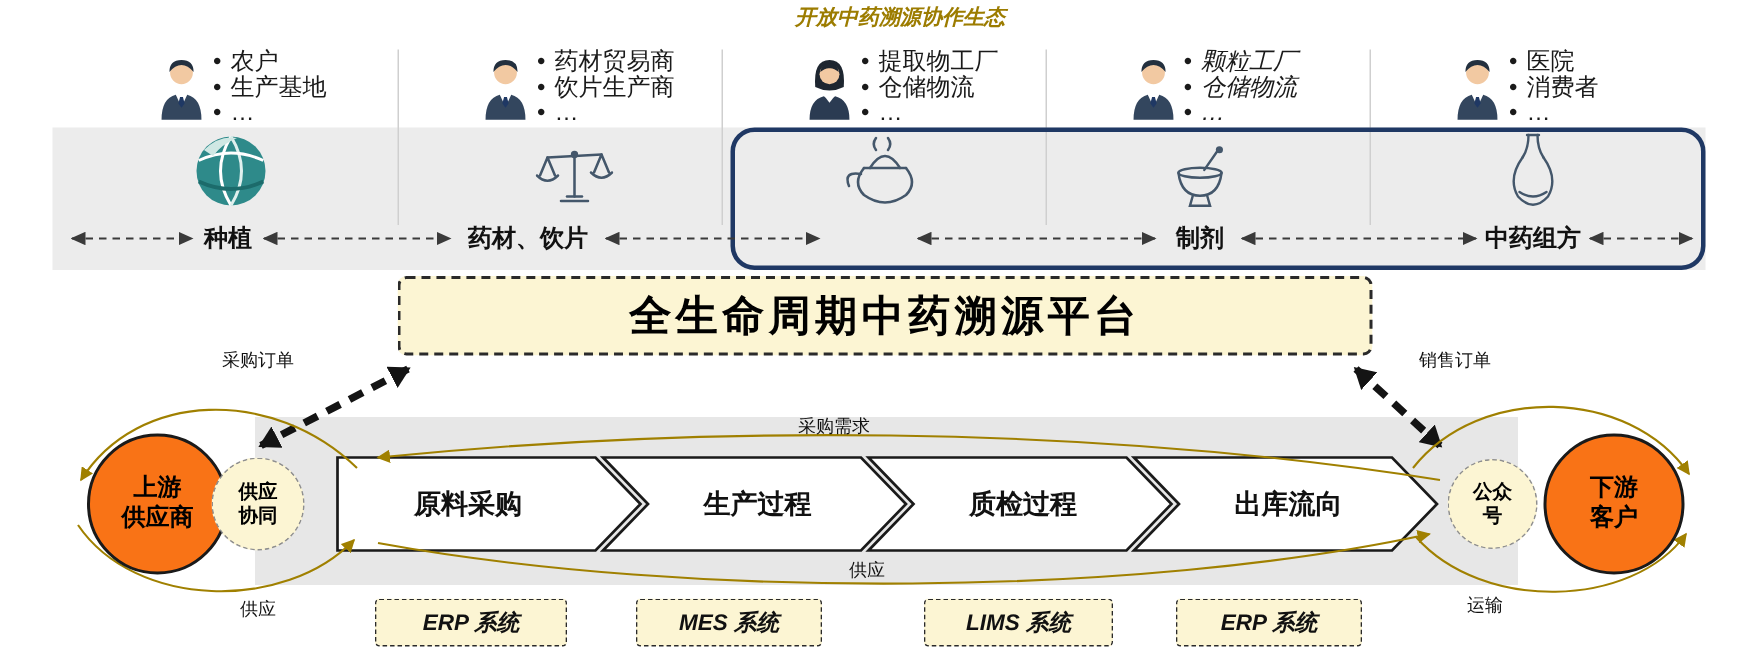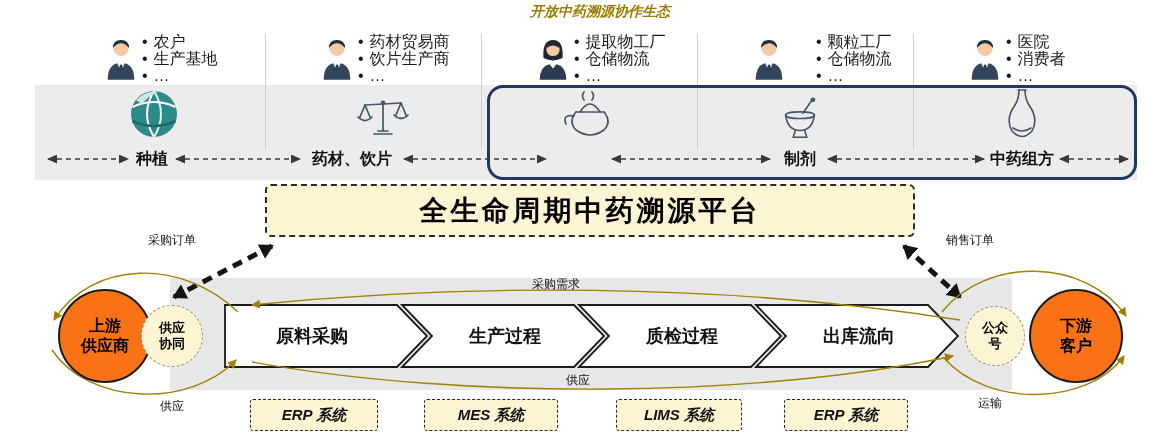--- a/index.html
+++ b/index.html
@@ -205,21 +205,21 @@
       </div>
     <div class="bullet-row">
         <span class="dot"></span>
         <span>…</span>
       </div>
   </div>
 
   <svg class="abs" style="left:750px;top:36px;" width="38" height="44">
       <use href="#sym-man"></use>
     </svg>
-  <div class="abs bullets" style="left:816px;top:33px;">
+  <div class="abs bullets" style="left:789px;top:33px;font-style:italic;">
     <div class="bullet-row">
         <span class="dot"></span>
         <span>颗粒工厂</span>
       </div>
     <div class="bullet-row">
         <span class="dot"></span>
         <span>仓储物流</span>
       </div>
     <div class="bullet-row">
         <span class="dot"></span>
@@ -293,17 +293,17 @@
   <div class="abs step-label" style="left:505px;top:336px;">生产过程</div>
   <div class="abs step-label" style="left:682px;top:336px;">质检过程</div>
   <div class="abs step-label" style="left:859px;top:336px;">出库流向</div>
 
   <div class="abs flow-label" style="left:556px;top:276px;">采购需求</div>
   <div class="abs flow-label" style="left:578px;top:372px;">供应</div>
   <div class="abs flow-label" style="left:172px;top:398px;">供应</div>
   <div class="abs flow-label" style="left:990px;top:395px;">运输</div>
 
   <div class="abs sys-box" style="left:250px;top:399px;width:128px;height:32px;">ERP 系统</div>
-  <div class="abs sys-box" style="left:424px;top:399px;width:134px;height:32px;">MES 系统</div>
+  <div class="abs sys-box" style="left:424px;top:399px;width:124px;height:32px;">MES 系统</div>
   <div class="abs sys-box" style="left:616px;top:399px;width:126px;height:32px;text-align:center;">LIMS 系统</div>
   <div class="abs sys-box" style="left:784px;top:399px;width:124px;height:32px;">ERP 系统</div>
 
 </div>
 
 </body></html>

